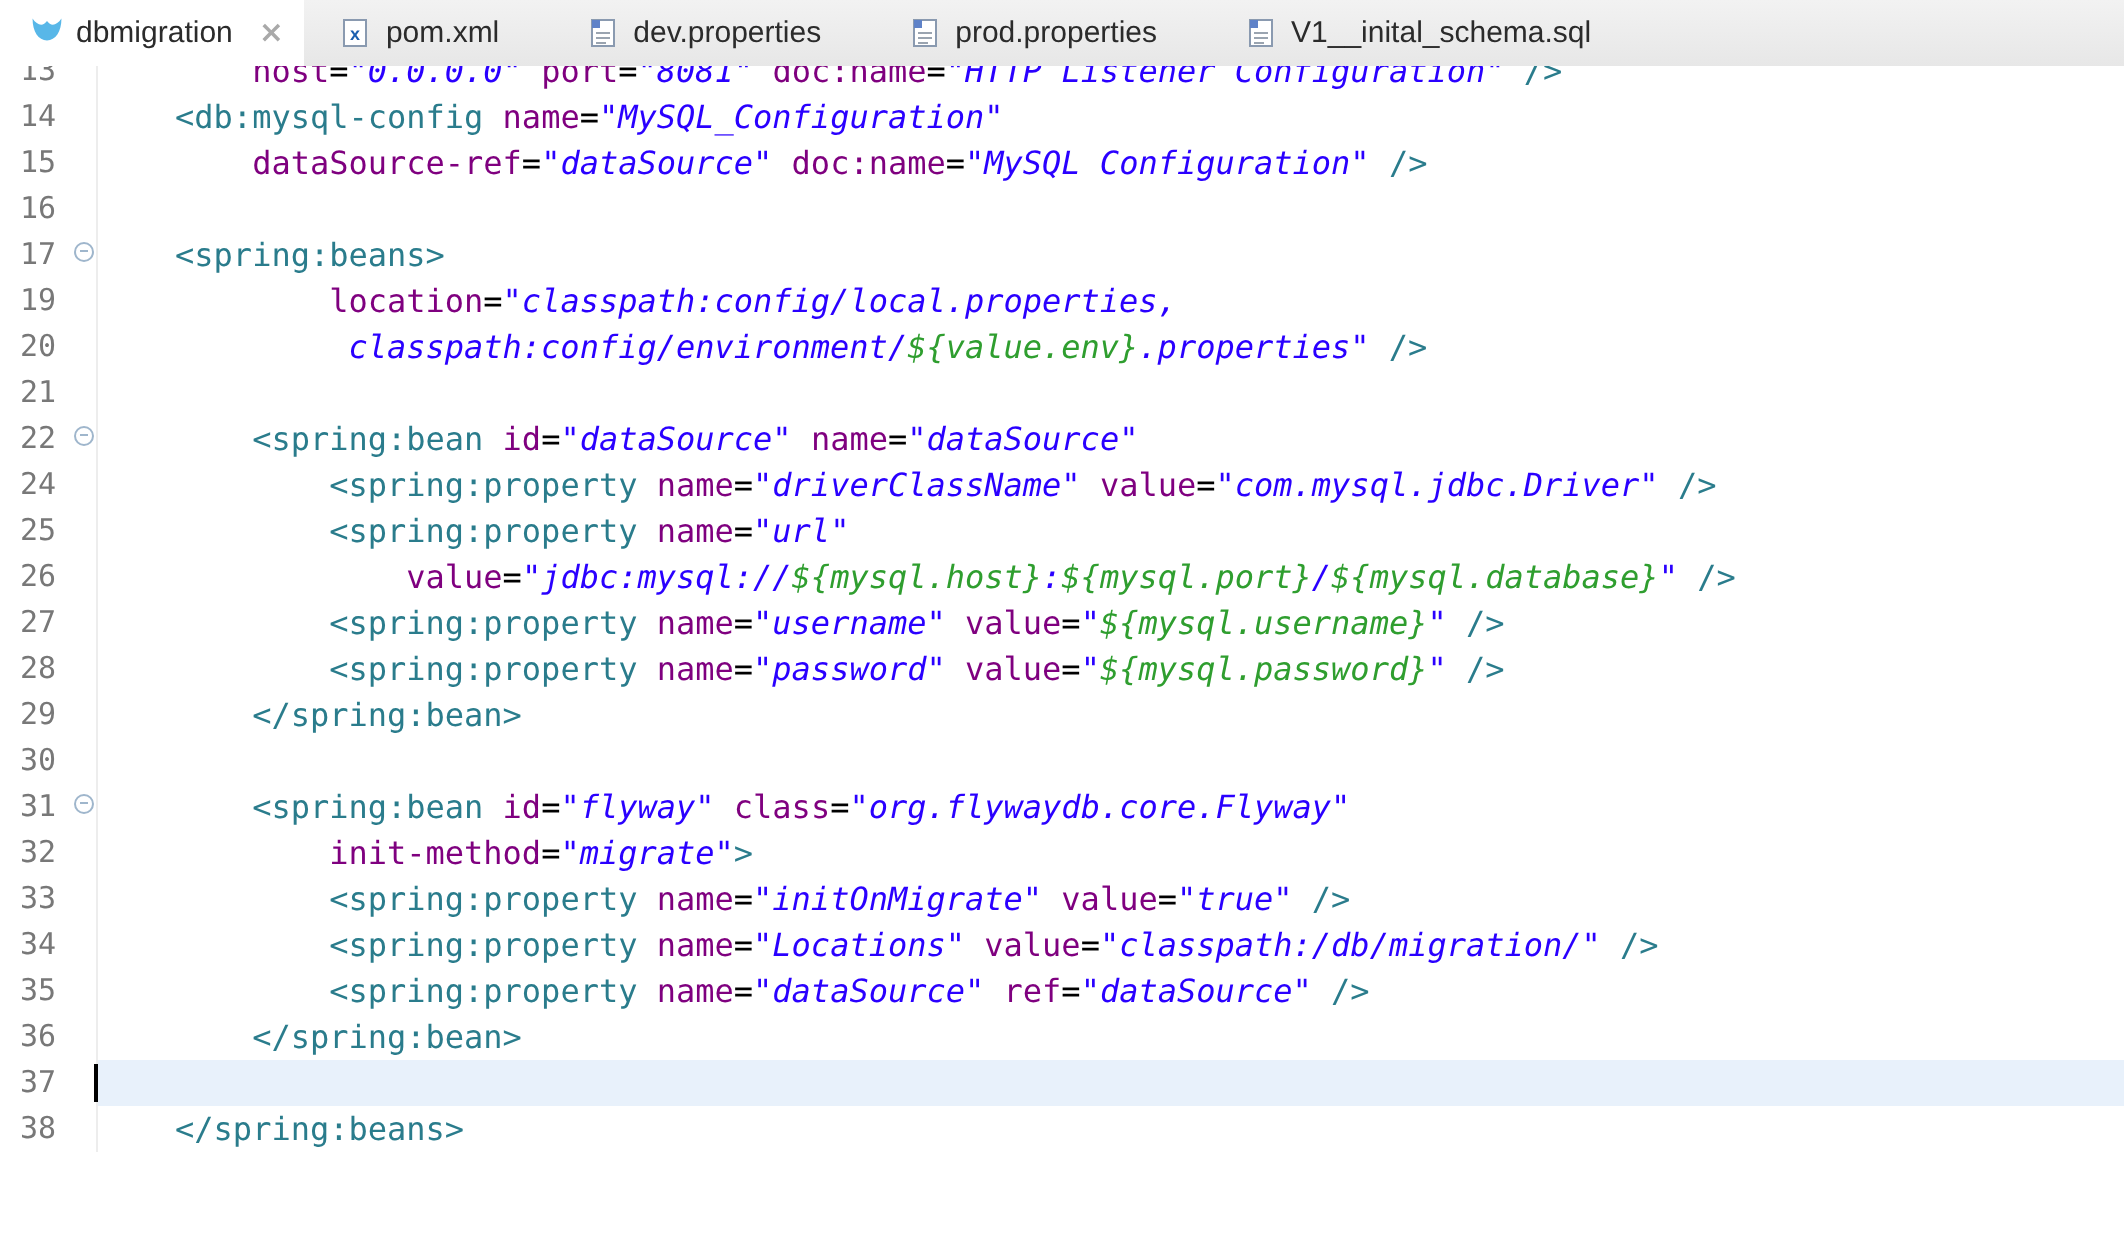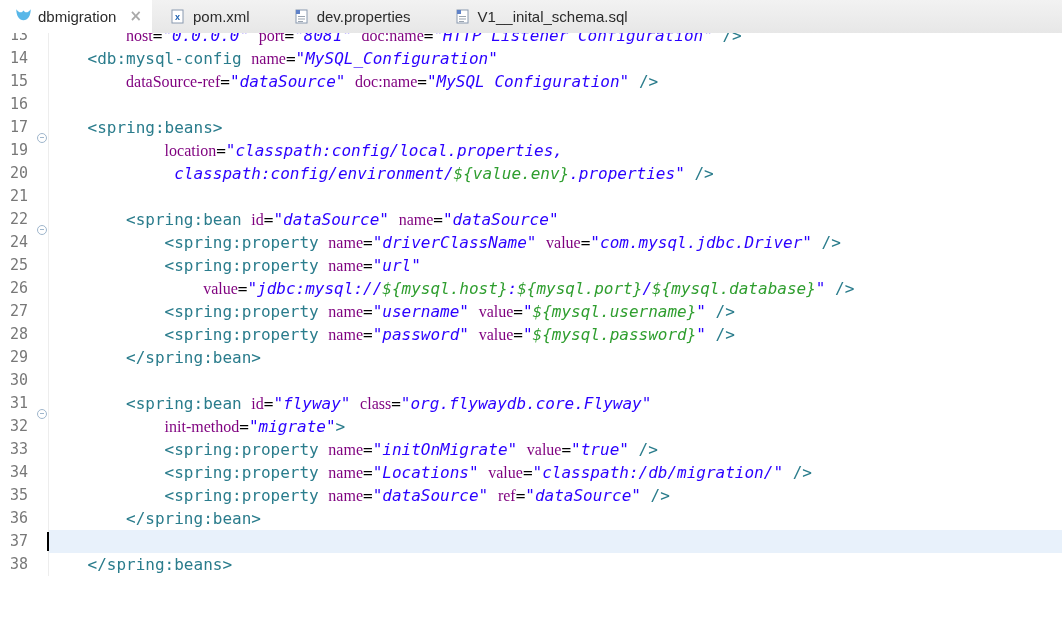--- a/index.html
+++ b/index.html
@@ -26,21 +26,21 @@
     color:#a9a9a9;font-size:15px;line-height:1;margin-left:7px;font-weight:bold;
     font-family:"DejaVu Sans",sans-serif;
   }
   
   .editor{
     position:absolute;left:0;top:33px;right:0;bottom:0;background:#fff;
     font-family:"DejaVu Sans Mono","Liberation Mono",monospace;
     font-size:16px;line-height:23px;overflow:hidden;
   }
   .lines{margin-top:-9px;}
-  .row{display:flex;height:23px;align-items:center;}
+  .row{display:flex;height:23px;align-items:flex-start;}
   .ann{width:7px;background:#f1f1f1;flex:0 0 auto;}
   .row.range .ann{background:#a9c7e7;}
   .num{
     width:29px;flex:0 0 auto;color:#787878;font-size:15px;
     text-align:left;padding-left:3px;background:#fff;
   }
   .foldcol{width:9px;flex:0 0 auto;background:#fff;position:relative;}
   .fold-marker{
     position:absolute;left:-2px;top:5px;width:10px;height:10px;box-sizing:border-box;
     border:1px solid #9fb6cc;border-radius:50%;background:#fff;
@@ -50,21 +50,21 @@
   }
   .code{
     flex:1 1 auto;white-space:pre;position:relative;color:#000;
     border-left:1px solid #ededed;
   }
   .row.current .code{background:#e8f1fb;}
   .caret{
     position:absolute;left:-2px;top:2px;width:2px;height:19px;background:#000;
   }
   .tk-t{color:var(--c-tag);}
-  .tk-a{color:var(--c-attr);font-family:Liberation Serif, serif;}
+  .tk-a{color:var(--c-attr);}
   .tk-e{color:var(--c-eq);}
   .tk-v{color:var(--c-val);font-style:italic;}
   .tk-p{color:var(--c-ph);font-style:italic;}
 </style>
 </head>
 <body>
 
 <div class="tabbar" id="tabbar">
     <div class="tab active">
       <span class="ticon">
@@ -99,20 +99,32 @@
     <div class="tab">
       <span class="ticon">
         <svg width="14" height="15" viewBox="0 0 14 15">
           <rect x="1" y="1" width="11" height="13" fill="#fff" stroke="#8a9ab0"></rect>
           <rect x="1" y="1" width="4" height="4" fill="#5f82c8"></rect>
           <rect x="3" y="7" width="7" height="1" fill="#9aa4b0"></rect>
           <rect x="3" y="9.5" width="7" height="1" fill="#9aa4b0"></rect>
           <rect x="3" y="12" width="5" height="1" fill="#9aa4b0"></rect>
         </svg>
       </span>
+      <span>prod.properties</span>
+    </div>
+    <div class="tab">
+      <span class="ticon">
+        <svg width="14" height="15" viewBox="0 0 14 15">
+          <rect x="1" y="1" width="11" height="13" fill="#fff" stroke="#8a9ab0"></rect>
+          <rect x="1" y="1" width="4" height="4" fill="#5f82c8"></rect>
+          <rect x="3" y="7" width="7" height="1" fill="#9aa4b0"></rect>
+          <rect x="3" y="9.5" width="7" height="1" fill="#9aa4b0"></rect>
+          <rect x="3" y="12" width="5" height="1" fill="#9aa4b0"></rect>
+        </svg>
+      </span>
       <span>V1__inital_schema.sql</span>
     </div>
   </div>
 
 <div class="editor">
   <div class="lines" id="lines">
       <div class="row">
         <div class="ann"></div>
         <div class="num">13</div>
         <div class="foldcol"></div>

